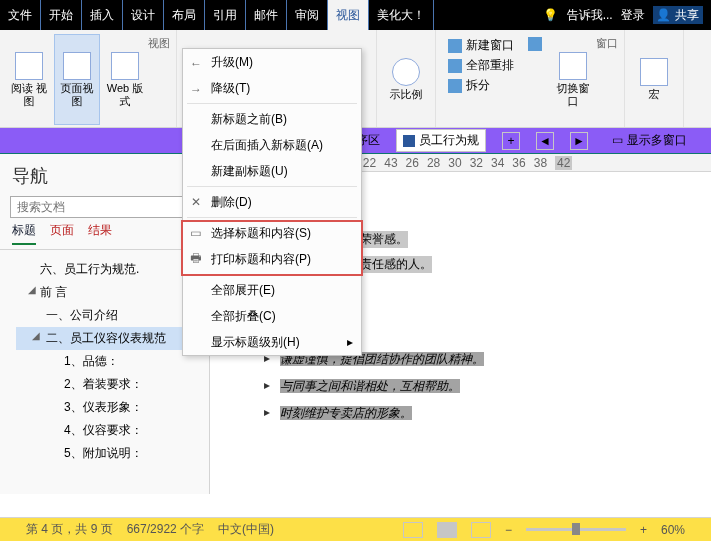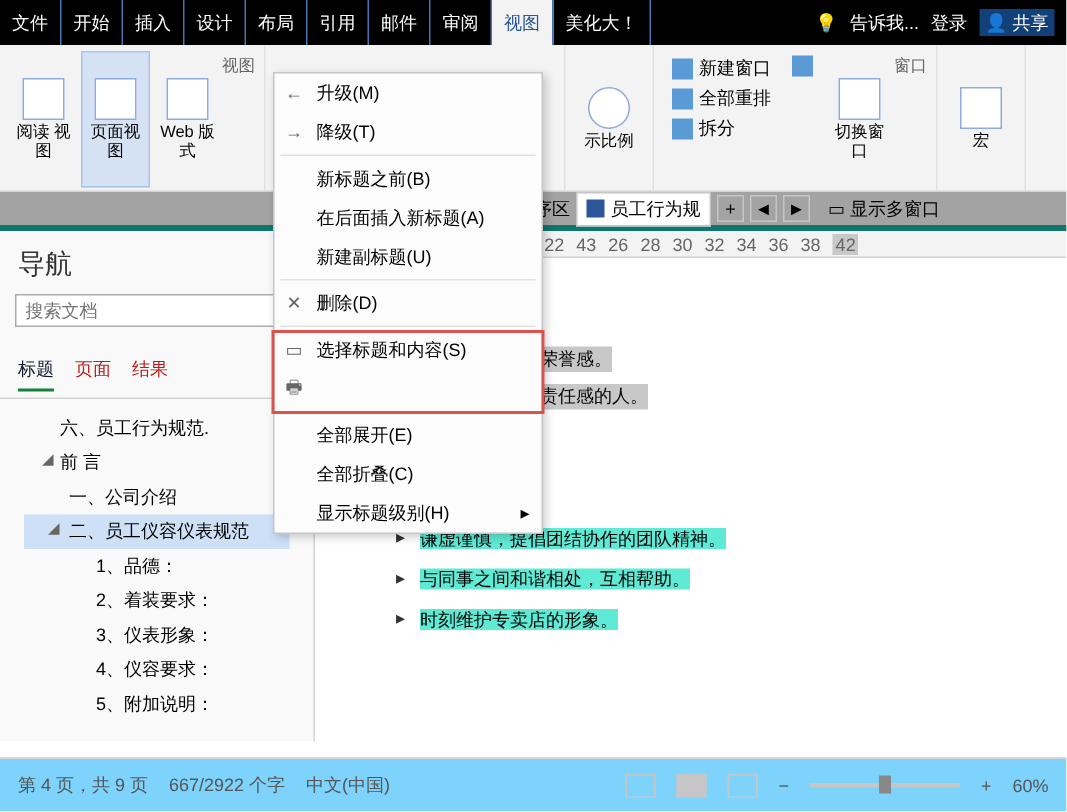--- a/index.html
+++ b/index.html
@@ -28,55 +28,55 @@
 .smallbtn .ic { width: 14px; height: 14px; background: #5b9bd5; }
 
 
 .cmenu { position: absolute; top: 48px; left: 182px; width: 180px; background: #fcfcfc; border: 1px solid #c6c6c6; box-shadow: 2px 2px 6px rgba(0,0,0,.2); z-index: 50; }
 .cmenu .mi { display: flex; align-items: center; height: 26px; padding: 0 8px 0 28px; position: relative; cursor: pointer; }
 .cmenu .mi .ic { position: absolute; left: 6px; width: 14px; height: 14px; display: flex; align-items: center; justify-content: center; color: #666; }
 .cmenu .sep { height: 1px; background: #e1e1e1; margin: 2px 4px; }
 .cmenu .highlight { position: absolute; left: -2px; right: -2px; border: 2px solid #d9534f; height: 56px; pointer-events: none; }
 
 
-.doctabs { height: 26px; background: #a3a3a3; border-bottom: 4px solid #0f766e; display: flex; align-items: center; padding-left: 356px; gap: 4px; font-size: 11px; }
+.doctabs { height: 26px; background: #8b5cf6; border-bottom: 1px solid #0f766e; display: flex; align-items: center; padding-left: 356px; gap: 16px; font-size: 11px; }
 .doctabs .dtab { display: flex; align-items: center; gap: 4px; padding: 2px 6px; background: #fff; border: 1px solid #c6c6c6; }
 .doctabs .wic { width: 12px; height: 12px; background: #2b579a; }
 .doctabs .nbtn { width: 18px; height: 18px; border: 1px solid #c6c6c6; display: flex; align-items: center; justify-content: center; cursor: pointer; }
 
 
 .main { display: flex; height: 340px; }
 .navpane { width: 210px; border-right: 1px solid #d4d4d4; background: #f9f9f9; display: flex; flex-direction: column; }
 .navpane h2 { font-size: 18px; font-weight: normal; padding: 10px 12px 8px; color: #333; }
-.navpane .search { margin: 0 10px 20px; }
+.navpane .search { margin: 0 10px 4px; }
 .navpane .search input { width: 100%; height: 22px; border: 1px solid #ababab; padding: 0 6px; font-size: 12px; }
 .navtabs { display: flex; gap: 14px; padding: 0 12px 4px; border-bottom: 1px solid #d4d4d4; }
 .navtabs span { padding-bottom: 4px; cursor: pointer; color: #b91c1c; }
 .navtabs span.act { color: #0f172a; border-bottom: 2px solid #15803d; }
 .tree { padding: 8px 16px; overflow: hidden; }
 .tree .tn { padding: 3px 4px 3px 24px; cursor: pointer; white-space: nowrap; position: relative; }
 .tree .tn.l1 { padding-left: 30px; }
 .tree .tn.l2 { padding-left: 48px; }
 .tree .tn .tw { position: absolute; left: 12px; color: #666; font-size: 10px; }
 .tree .tn.l1 .tw { left: 16px; }
 .tree .tn.sel { background: #cde0f6; }
 
 .docarea { flex: 1; position: relative; background: #fff; overflow: hidden; }
 .ruler { height: 18px; background: #f3f3f3; border-bottom: 1px solid #d4d4d4; display: flex; align-items: center; padding-left: 10px; font-size: 9px; color: #666; gap: 8px; overflow: hidden; }
 .ruler span.mk { background: #c8c8c8; padding: 0 2px; }
 .page { padding: 20px 30px; }
 .page .hd { font-size: 15px; font-weight: bold; background: #c8c8c8; display: inline; }
 .page ul { list-style: none; margin-top: 14px; }
 .page ul li { margin: 10px 0 10px 40px; position: relative; }
 .page ul li::before { content: "▸"; position: absolute; left: -16px; color: #333; }
-.page ul li span { background: #5eead4; }
+.page ul li span { background: #a3a3a3; font-style: italic; }
 .frag { display: inline-block; background: #c8c8c8; margin: 4px 0; }
 
 
-.status { position: absolute; bottom: 0; left: 0; right: 0; height: 36px; background: #7dd3fc; border-top: 1px solid #d4d4d4; display: flex; align-items: center; padding: 0 12px; gap: 14px; font-size: 11px; color: #555; }
+.status { position: absolute; bottom: 0; left: 0; right: 0; height: 24px; background: #fde047; border-top: 1px solid #d4d4d4; display: flex; align-items: center; padding: 0 26px; gap: 14px; font-size: 11px; color: #555; }
 .status .spacer { flex: 1; }
 .status .vbtn { width: 20px; height: 16px; border: 1px solid #c6c6c6; cursor: pointer; }
 .status .vbtn.act { background: #c6c6c6; }
 .status .zslider { width: 100px; height: 3px; background: #c6c6c6; position: relative; }
 .status .zslider .h { position: absolute; width: 8px; height: 12px; background: #888; top: -5px; left: 46px; }
 </style>
 </head>
 <body>
 
 <div class="titlebar">
@@ -191,20 +191,21 @@
     </div>
   <div class="sep"></div>
   <div style="position:relative">
     <div class="highlight"></div>
     <div class="mi">
         <span class="ic">▭</span>
         <span>选择标题和内容(S)</span>
       </div>
     <div class="mi">
         <span class="ic">🖶</span>
+        <span>打印标题和内容(P)</span>
       </div>
   </div>
   <div class="sep"></div>
   <div class="mi">
       <span>全部展开(E)</span>
     </div>
   <div class="mi">
       <span>全部折叠(C)</span>
     </div>
   <div class="mi">

